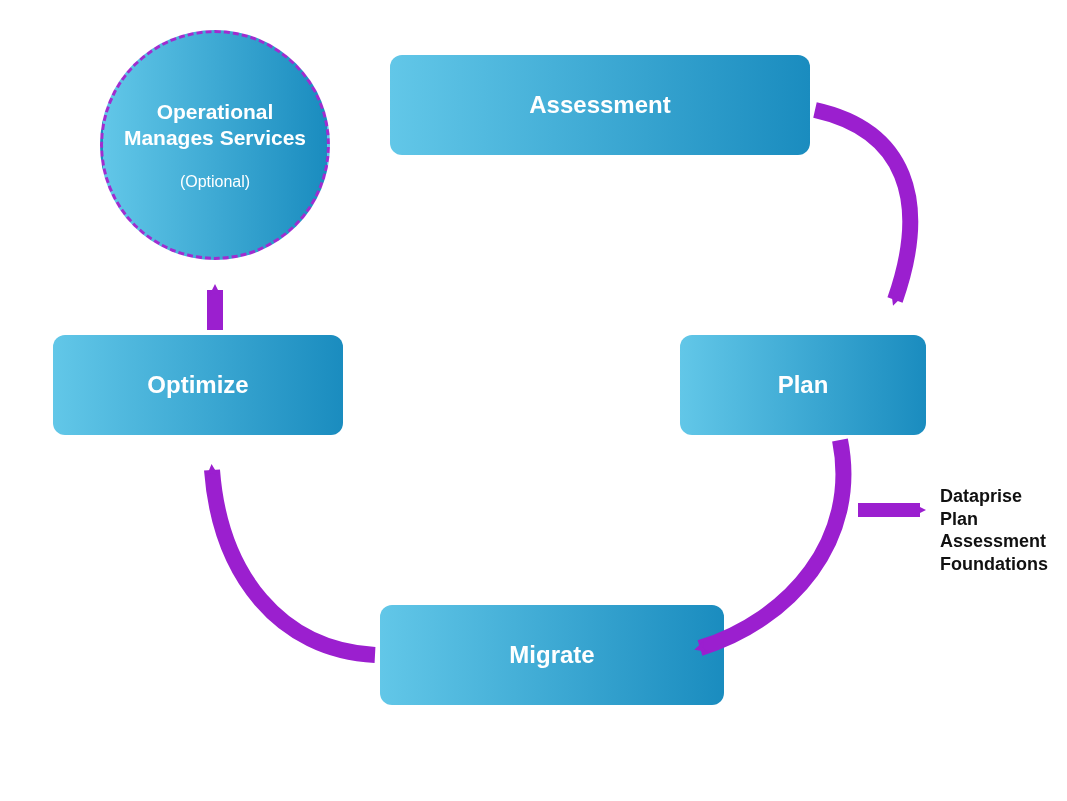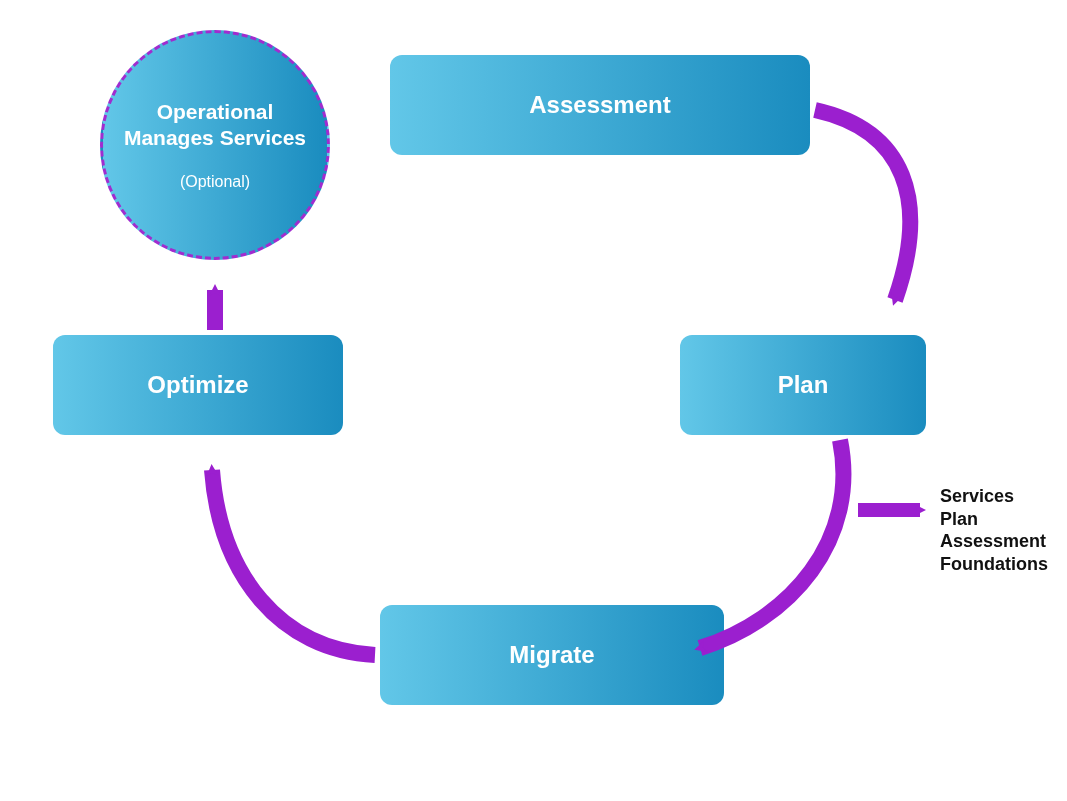--- a/index.html
+++ b/index.html
@@ -66,21 +66,21 @@
 
 <div class="box" style="left:380px; top:605px; width:344px; height:100px;">
   <div class="title">Migrate</div>
 </div>
 
 <div class="box" style="left:53px; top:335px; width:290px; height:100px;text-align:center;">
   <div class="title">Optimize</div>
 </div>
 
 <div class="side-label" style="left:940px; top:485px;">
-  <div>Services</div>
+  <div>Dataprise</div>
   <div>Plan</div>
   <div>Assessment</div>
   <div>Foundations</div>
 </div>
 
 <svg class="flow" width="1067" height="801">
   <defs>
     <marker id="ah" markerWidth="14" markerHeight="14" refX="6" refY="6" orient="auto" markerUnits="userSpaceOnUse">
       <path d="M0,0 L12,6 L0,12 L3,6 Z" fill="#9b1fcf"></path>
     </marker>

